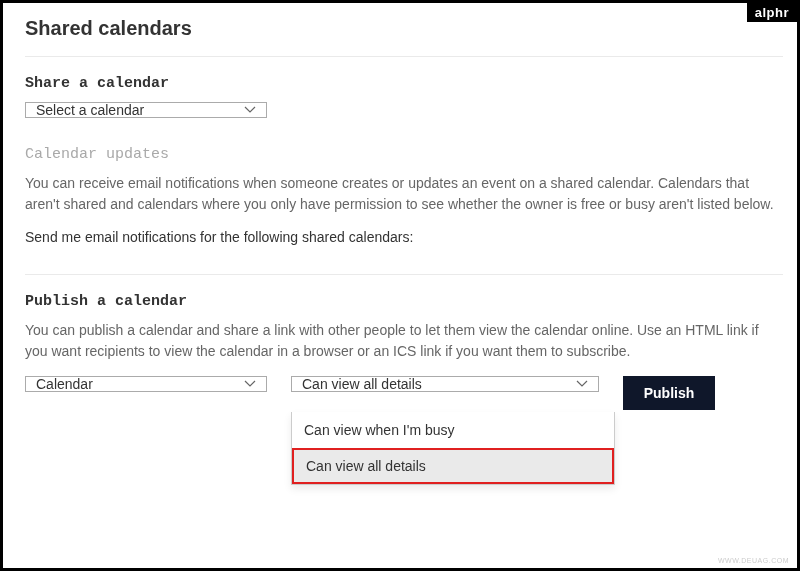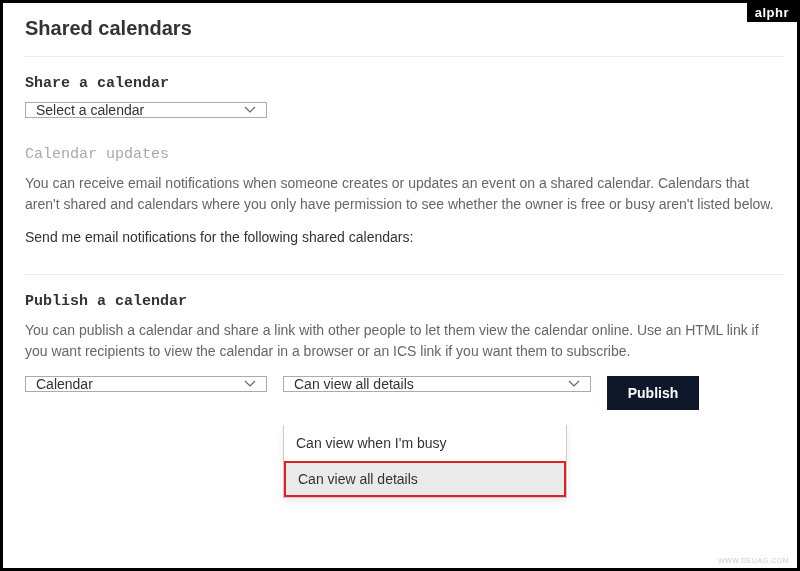--- a/index.html
+++ b/index.html
@@ -8,25 +8,25 @@
     .page-title { font-size: 20px; font-weight: 600; color: #333; margin-bottom: 16px; }
     hr.sep { border: none; border-top: 1px solid #eaeaea; margin: 0 0 18px 0; }
     .section-title { font-size: 15px; font-weight: 600; color: #333; margin-bottom: 10px; font-family: Liberation Mono, monospace; }
     .section-title.muted { color: #a9a9a9; font-weight: 400; }
     .desc { font-size: 14px; color: #666; line-height: 1.5; margin-bottom: 14px; }
     .sublabel { font-size: 14px; color: #333; margin-bottom: 7px; }
     .dropdown { height: 16px; border: 1px solid #ababab; background: #fff; display: flex; align-items: center; justify-content: space-between; padding: 0 10px; font-size: 14px; color: #333; cursor: pointer; }
     .dropdown.share-dd { width: 242px; margin-bottom: 28px; }
     .chevron { width: 12px; height: 12px; display: flex; align-items: center; justify-content: center; }
     .chevron svg { width: 12px; height: 8px; }
-    .publish-row { display: flex; gap: 16px; align-items: flex-start; position: relative; }
+    .publish-row { display: flex; gap: 24px; align-items: flex-start; position: relative; }
     .dropdown.cal-dd { width: 242px; }
     .perm-wrapper { position: relative; width: 308px; }
     .dropdown.perm-dd { width: 308px; }
-    .dropdown-menu { position: absolute; top: 49px; left: 0; width: 284px; border: 1px solid #ccc; border-top: none; background: #fff; box-shadow: 0 4px 8px rgba(0,0,0,0.08); z-index: 5; }
+    .dropdown-menu { position: absolute; top: 36px; left: 0; width: 324px; border: 1px solid #ccc; border-top: none; background: #fff; box-shadow: 0 4px 8px rgba(0,0,0,0.08); z-index: 5; }
     .menu-item { height: 36px; display: flex; align-items: center; padding: 0 12px; font-size: 14px; color: #333; cursor: pointer; }
     .menu-item.highlighted { background: #eaeaea; border: 2px solid #e02020; }
     .publish-btn { width: 92px; height: 34px; background: #0f172a; color: #fff; border: none; font-size: 14px; font-weight: 600; cursor: pointer; }
     .watermark-right { position: absolute; top: 0; right: 0; background: #000; color: #fff; font-size: 13px; font-weight: 600; padding: 2px 8px; letter-spacing: 0.5px; }
     .watermark-bottom { position: absolute; bottom: 4px; right: 8px; font-size: 7px; color: #ccc; letter-spacing: 0.5px; }
     .spacer-sm { height: 22px; }
   </style>
 </head>
 <body>
 

